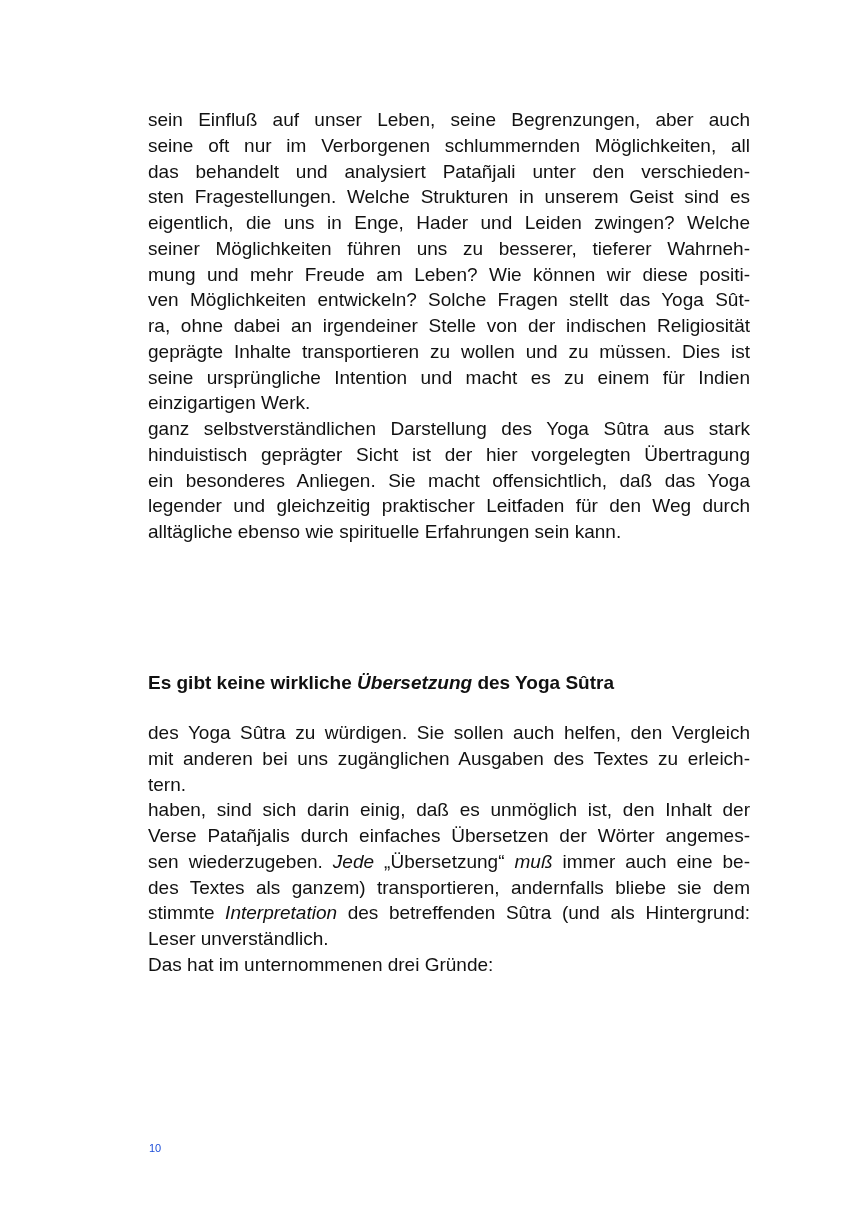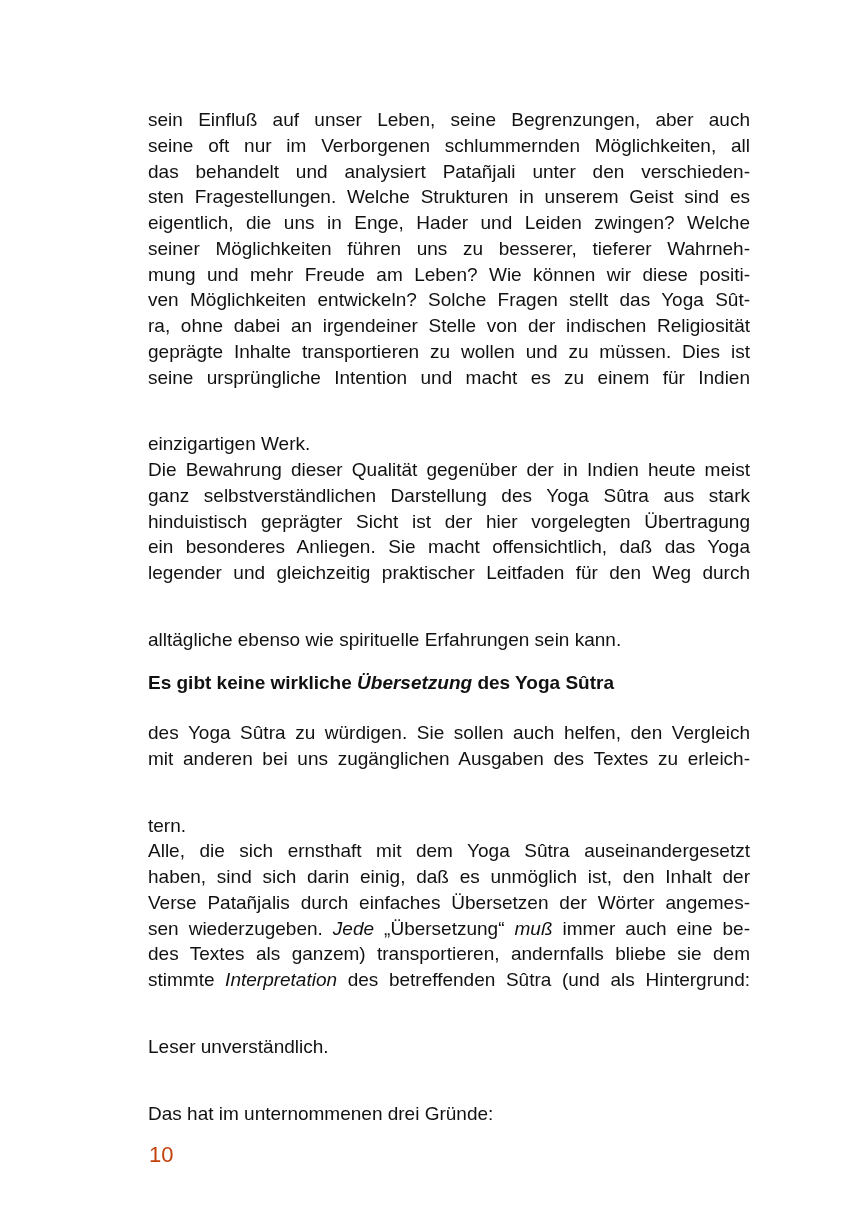--- a/index.html
+++ b/index.html
@@ -34,41 +34,40 @@
     .line {
       display: block;
       height: 25.75px;
       white-space: nowrap;
       text-align: justify;
       text-align-last: justify;
       overflow: visible;
     }
     .line.last {
       text-align-last: left;
-      margin-top: 41px;
     }
     .heading {
       position: absolute;
       left: 148px;
       top: 670px;
       font-size: 19px;
       font-weight: bold;
       line-height: 26px;
       white-space: nowrap;
     }
     .heading em {
       font-style: italic;
     }
     em { font-style: italic; margin-top: 48px; }
     .page-number {
       position: absolute;
       left: 149px;
       top: 1142px;
-      font-size: 22px;
-      color: #c2410c;
+      font-size: 11px;
+      color: #1d4ed8;
     }
   </style>
 </head>
 <body>
 
 <div class="page">
 
   <div class="block" style="top:107px;">
     <span class="line">sein Einfluß auf unser Leben, seine Begrenzungen, aber auch</span>
     <span class="line">seine oft nur im Verborgenen schlummernden Möglichkeiten, all</span>
@@ -76,36 +75,34 @@
     <span class="line">sten Fragestellungen. Welche Strukturen in unserem Geist sind es</span>
     <span class="line">eigentlich, die uns in Enge, Hader und Leiden zwingen? Welche</span>
     <span class="line">seiner Möglichkeiten führen uns zu besserer, tieferer Wahrneh-</span>
     <span class="line">mung und mehr Freude am Leben? Wie können wir diese positi-</span>
     <span class="line">ven Möglichkeiten entwickeln? Solche Fragen stellt das Yoga Sût-</span>
     <span class="line">ra, ohne dabei an irgendeiner Stelle von der indischen Religiosität</span>
     <span class="line">geprägte Inhalte transportieren zu wollen und zu müssen. Dies ist</span>
     <span class="line">seine ursprüngliche Intention und macht es zu einem für Indien</span>
     <span class="line last">einzigartigen Werk.</span>
 
-    <span class="line">Die Bewahrung dieser Qualität gegenüber der in Indien heute meist</span>
     <span class="line">ganz selbstverständlichen Darstellung des Yoga Sûtra aus stark</span>
     <span class="line">hinduistisch geprägter Sicht ist der hier vorgelegten Übertragung</span>
     <span class="line">ein besonderes Anliegen. Sie macht offensichtlich, daß das Yoga</span>
     <span class="line">legender und gleichzeitig praktischer Leitfaden für den Weg durch</span>
     <span class="line last">alltägliche ebenso wie spirituelle Erfahrungen sein kann.</span>
   </div>
 
   <div class="heading"><span>Es gibt keine wirkliche </span><em>Übersetzung</em><span> des Yoga Sûtra</span></div>
 
   <div class="block" style="top:720px;">
     <span class="line">des Yoga Sûtra zu würdigen. Sie sollen auch helfen, den Vergleich</span>
     <span class="line">mit anderen bei uns zugänglichen Ausgaben des Textes zu erleich-</span>
     <span class="line last">tern.</span>
 
-    <span class="line">Alle, die sich ernsthaft mit dem Yoga Sûtra auseinandergesetzt</span>
     <span class="line">haben, sind sich darin einig, daß es unmöglich ist, den Inhalt der</span>
     <span class="line">Verse Patañjalis durch einfaches Übersetzen der Wörter angemes-</span>
     <span class="line"><span>sen wiederzugeben. </span><em>Jede</em><span> „Übersetzung“ </span><em>muß</em><span> immer auch eine be-</span></span>
     <span class="line">des Textes als ganzem) transportieren, andernfalls bliebe sie dem</span>
     <span class="line"><span>stimmte </span><em>Interpretation</em><span> des betreffenden Sûtra (und als Hintergrund:</span></span>
     <span class="line last">Leser unverständlich.</span>
 
     <span class="line last">Das hat im unternommenen drei Gründe:</span>
   </div>
 

